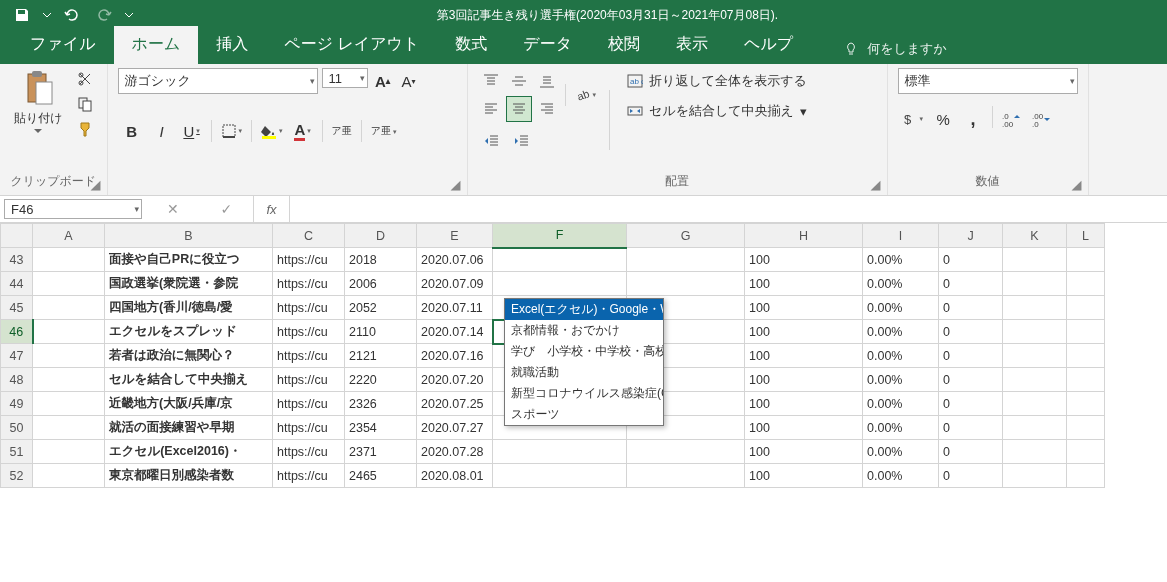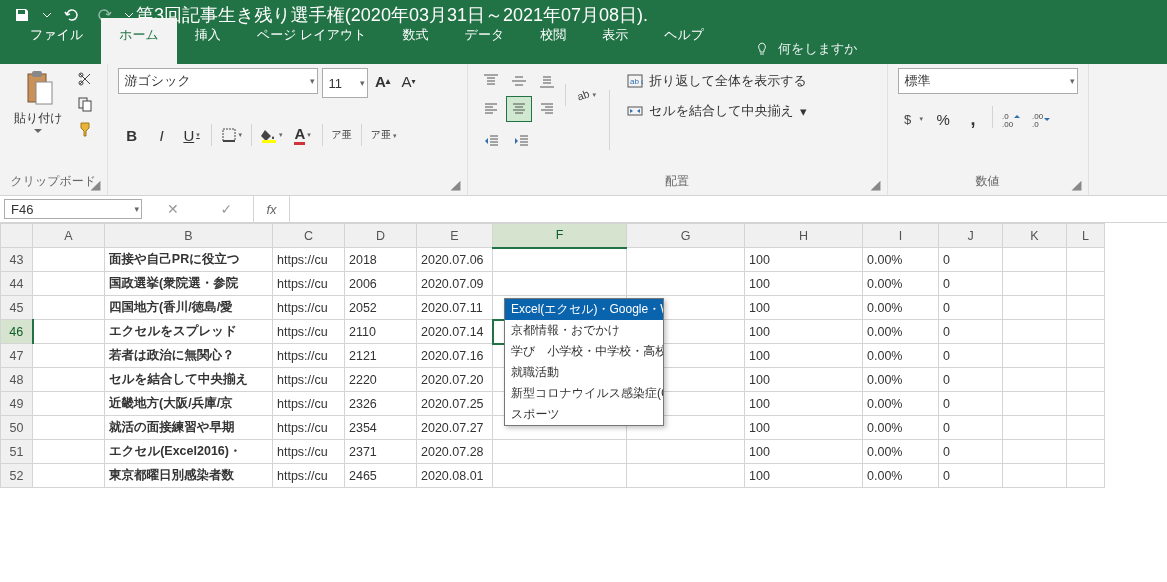--- a/index.html
+++ b/index.html
@@ -2,40 +2,40 @@
 <html><head>
 <meta charset="utf-8">
 <style>
 * { margin: 0; padding: 0; box-sizing: border-box; font-family: "Yu Gothic UI", "Meiryo", sans-serif; }
 body { background: #fff; width: 1167px; height: 582px; overflow: hidden; font-size: 13px; color: #333; }
 
 .titlebar { background: #217346; height: 30px; display: flex; align-items: center; padding: 0 8px; color: #fff; }
 .qat { display: flex; align-items: center; gap: 4px; }
 .qat-btn { width: 28px; height: 24px; display: flex; align-items: center; justify-content: center; cursor: pointer; }
 .qat-sep { width: 14px; display: flex; justify-content: center; }
-.title-text { flex: 1; font-size: 18px; padding-right: 80px; }
+.title-text { flex: 1; text-align: center; font-size: 12px; padding-right: 80px; }
 
 .ribbon-tabs { background: #217346; height: 34px; display: flex; align-items: flex-end; padding-left: 12px; gap: 0; color: #fff; }
-.ribbon-tab { padding: 8px 18px 20px; font-size: 13px; cursor: pointer; }
+.ribbon-tab { padding: 8px 18px 9px; font-size: 16px; cursor: pointer; }
 .ribbon-tab.active { background: #f3f3f3; color: #217346; }
 .tell-me { display: flex; align-items: center; gap: 8px; margin-left: 24px; padding: 6px 8px; cursor: text; opacity: .9; }
 
 .ribbon { background: #f3f3f3; height: 132px; border-bottom: 1px solid #d4d4d4; display: flex; }
 .rgroup { border-right: 1px solid #e1e1e1; padding: 4px 10px 2px; display: flex; flex-direction: column; position: relative; }
 .rgroup-body { flex: 1; display: flex; align-items: flex-start; gap: 6px; }
 .rgroup-label { text-align: center; font-size: 12px; color: #666; padding: 2px 0 3px; position: relative; }
 .dlg-launcher { position: absolute; right: 4px; bottom: 4px; width: 14px; height: 14px; display: flex; align-items: center; justify-content: center; cursor: pointer; color: #888; }
 
 .big-btn { display: flex; flex-direction: column; align-items: center; gap: 2px; padding: 2px 4px; cursor: pointer; font-size: 12px; }
 .mini-col { display: flex; flex-direction: column; gap: 3px; }
 .mini-btn { width: 24px; height: 22px; display: flex; align-items: center; justify-content: center; cursor: pointer; }
 
 .font-row1 { display: flex; gap: 4px; margin-bottom: 18px; }
 .font-name { width: 200px; height: 26px; border: 1px solid #ababab; background: #fff; display: flex; align-items: center; padding: 0 6px; font-size: 13px; position: relative; }
-.font-size { width: 46px; height: 30px; border: 1px solid #ababab; background: #fff; display: flex; align-items: center; padding: 0 6px; font-size: 13px; position: relative; }
+.font-size { width: 46px; height: 20px; border: 1px solid #ababab; background: #fff; display: flex; align-items: center; padding: 0 6px; font-size: 13px; position: relative; }
 .combo-arrow { position: absolute; right: 2px; font-size: 9px; color: #666; }
 .sz-btn { width: 22px; height: 26px; display: flex; align-items: center; justify-content: center; cursor: pointer; font-size: 15px; }
 
 .font-row2 { display: flex; gap: 2px; align-items: center; }
 .fmt-btn { min-width: 28px; height: 26px; display: flex; align-items: center; justify-content: center; cursor: pointer; padding: 0 4px; position: relative; }
 .fmt-btn .dd { font-size: 7px; margin-left: 2px; color: #666; }
 .sep-v { width: 1px; height: 22px; background: #d4d4d4; margin: 0 3px; }
 
 .align-grid { display: grid; grid-template-columns: repeat(3, 26px); grid-template-rows: 26px 26px; gap: 2px; }
 .align-cell { display: flex; align-items: center; justify-content: center; cursor: pointer; }

